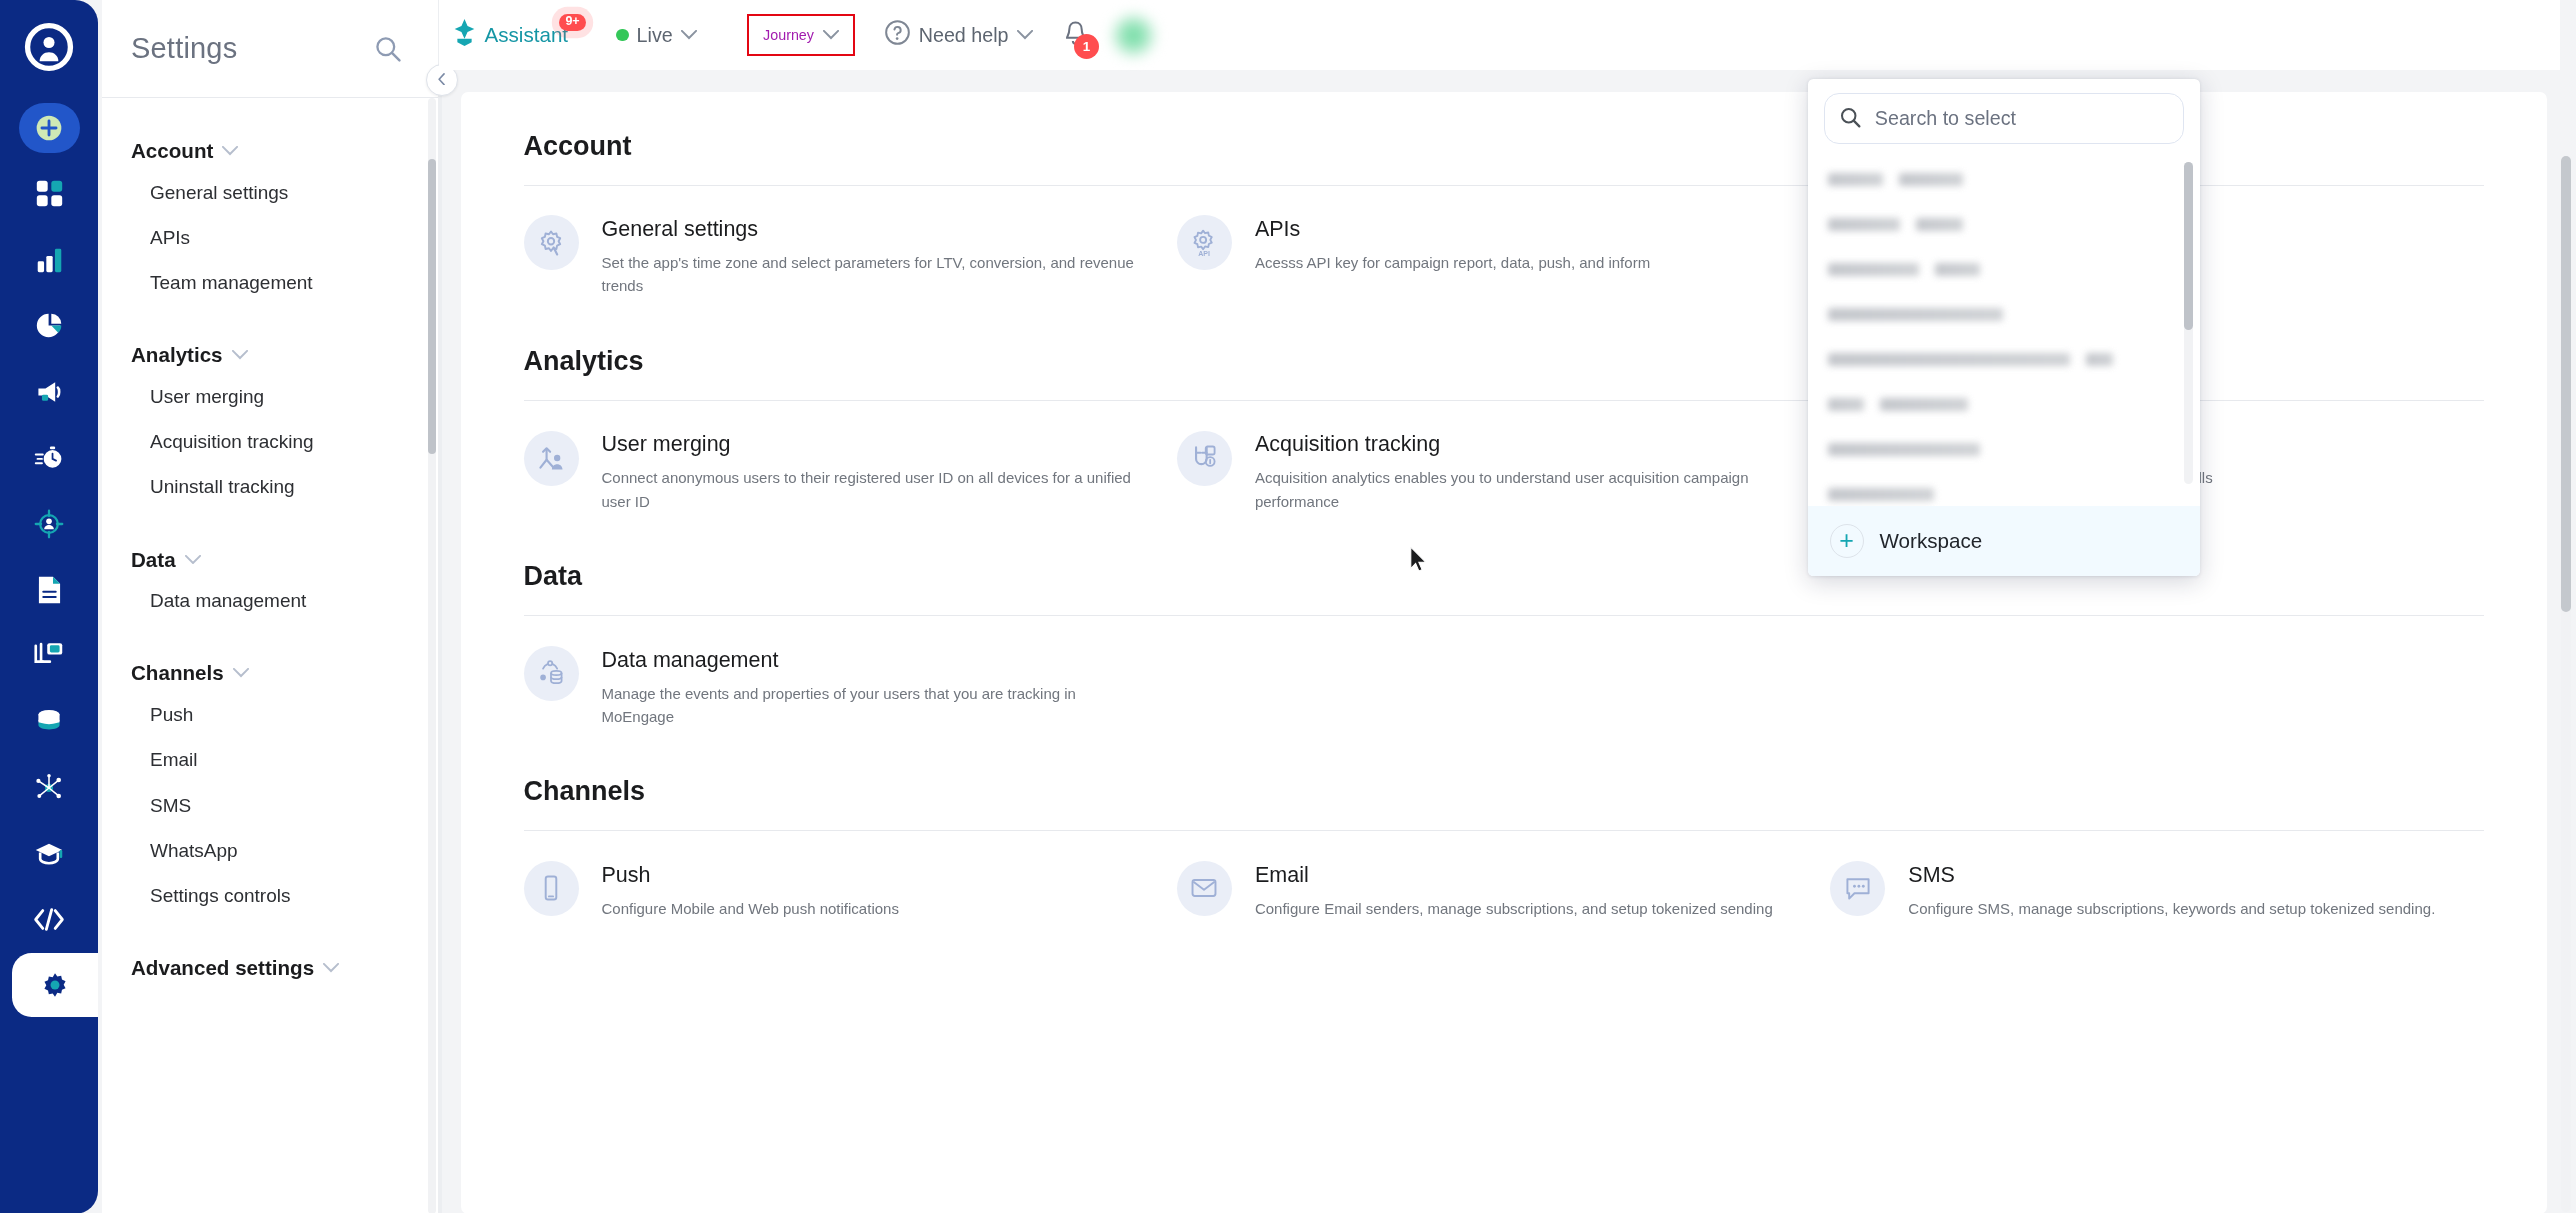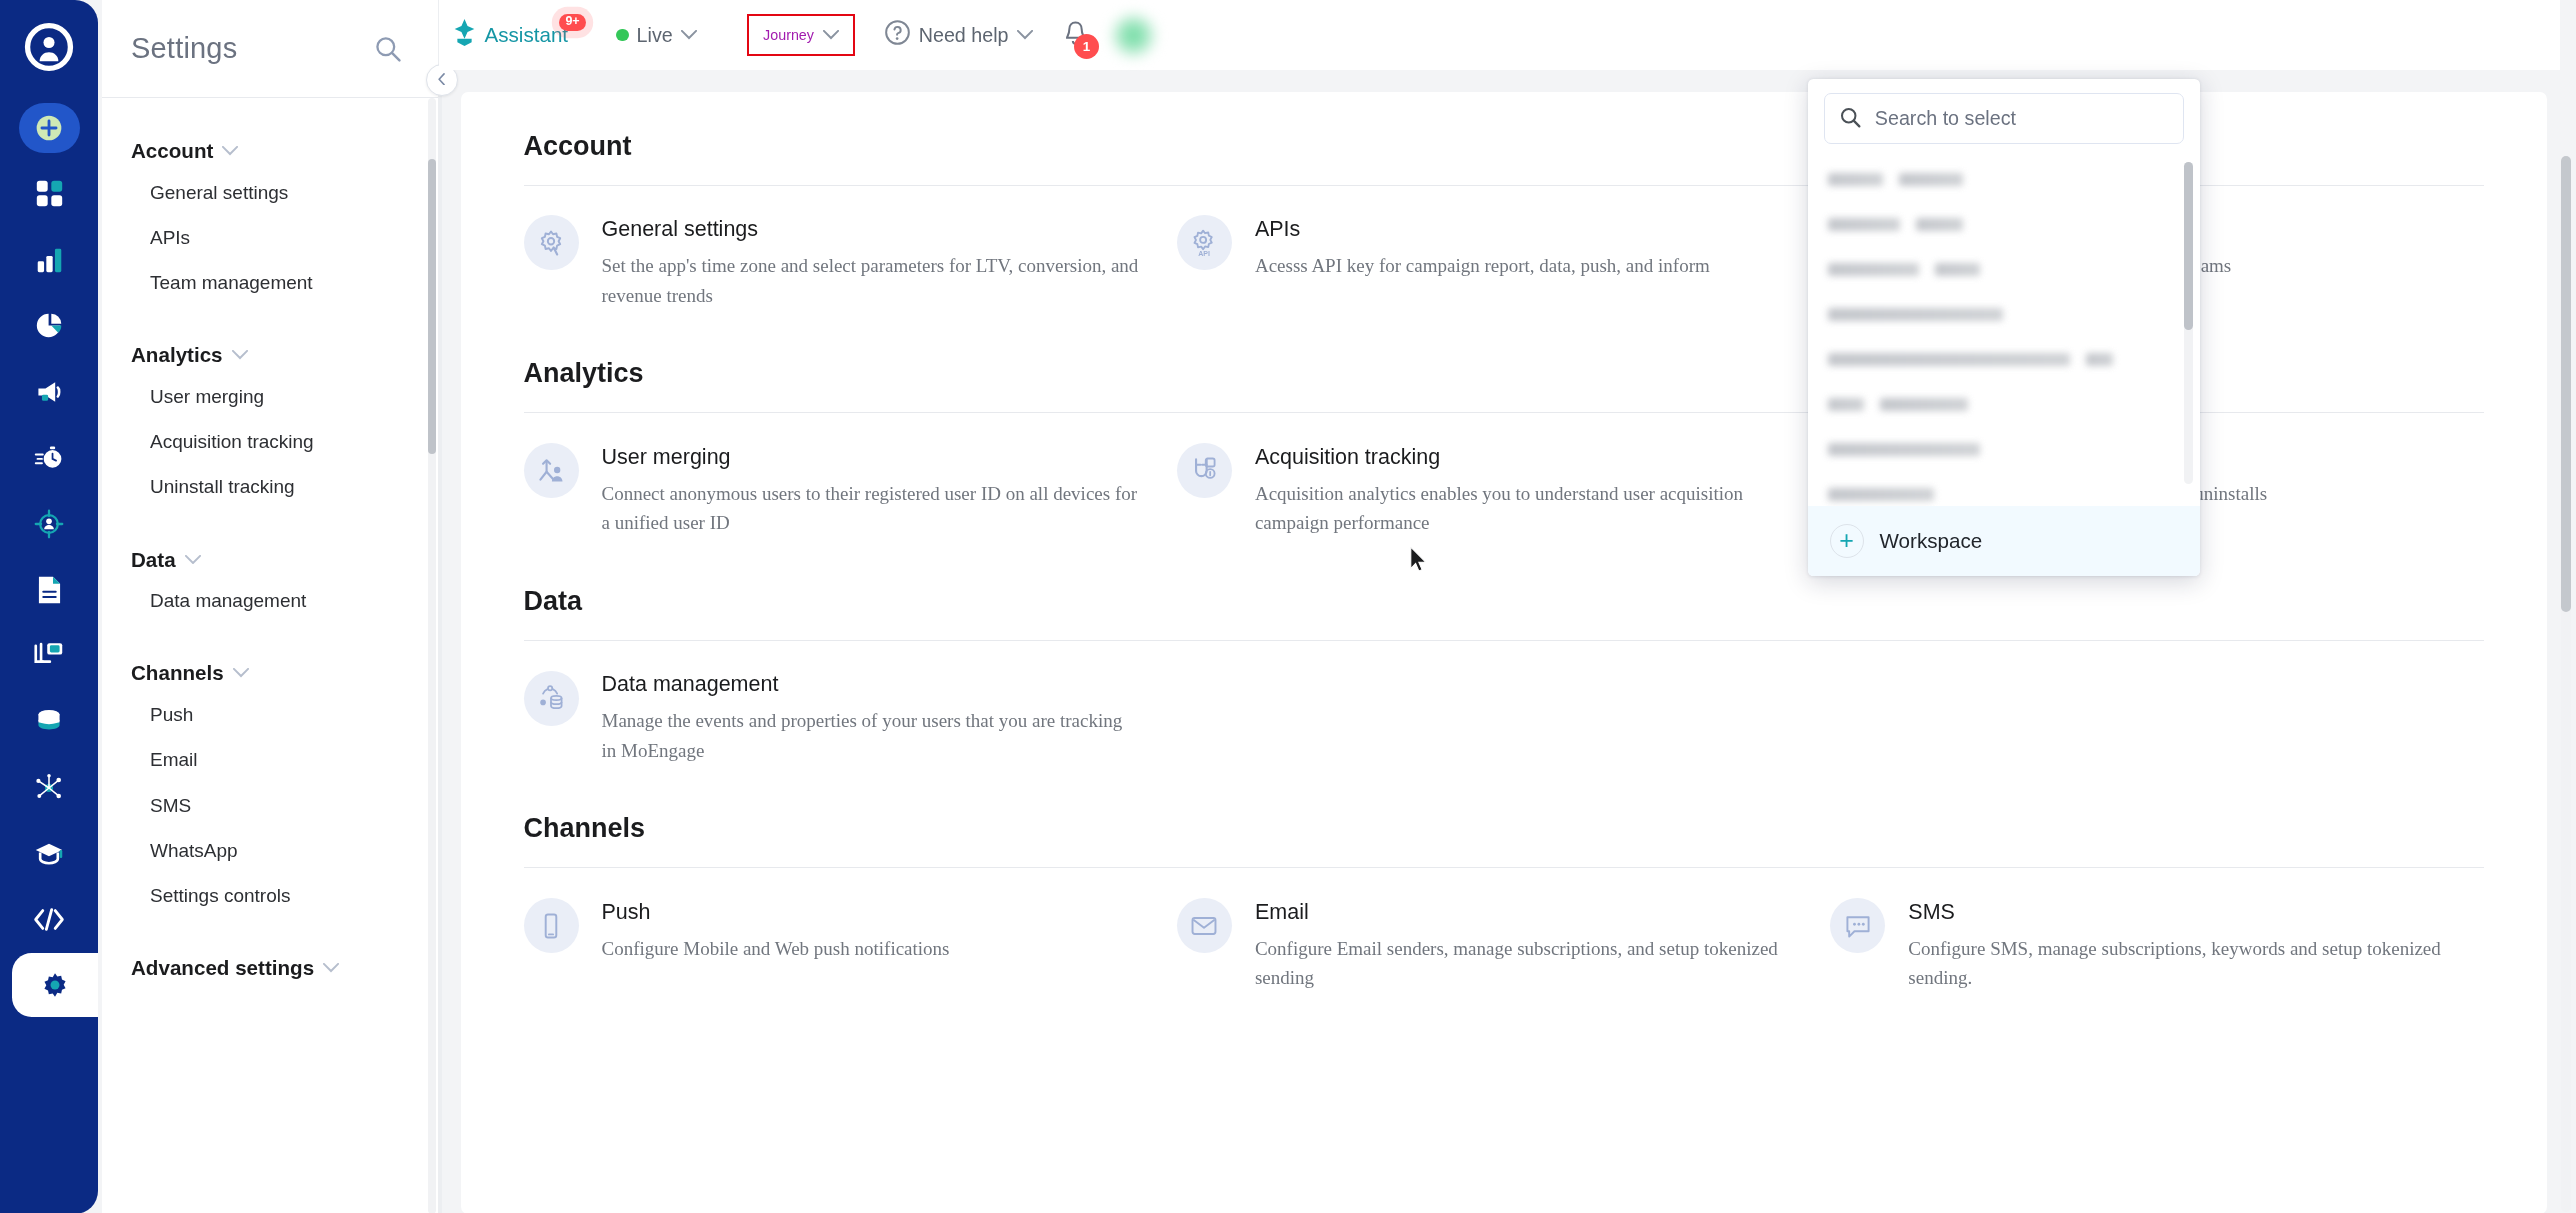--- a/index.html
+++ b/index.html
@@ -111,21 +111,21 @@
   
   .dropdown {
     position:absolute; left:1808px; top:79px; width:392px;
     background:#ffffff; border-radius:5.4px;
     box-shadow: 0 5.4px 25px rgba(20,30,60,.18), 0 0.9px 3.6px rgba(20,30,60,.10);
     z-index:60; overflow:hidden;
   }
   .dd-searchwrap { padding:14.3px 16px 12.5px 16px; }
   .dd-search {
     display:flex; align-items:center; gap:12.5px;
-    border:0.9px solid #dfe5f1; border-radius:7px; padding: 11.6px 14.3px;
+    border:0.9px solid #dfe5f1; border-radius:15px; padding: 11.6px 14.3px;
   }
   .dd-search input {
     border:none; outline:none; font-size:19.7px; color:#3c4149; width:100%;
     font-family:"Liberation Sans", sans-serif; background:transparent;
   }
   .dd-search input::placeholder { color:#6b7280; }
   .dd-list { position:relative; height:349px; overflow:hidden; }
   .dd-row { display:flex; align-items:center; height:45px; padding-left:19.7px; }
   .dd-redacted {
     height:13.4px; border-radius:2.7px;
@@ -157,21 +157,21 @@
   .sec-title { font-size:27px; font-weight:700; color:#1b1c1e; }
   .sec-rule { height:0.9px; background:#e7e9ed; margin: 23px 0 0 0; }
   .cards { display:flex; gap:0; margin-top:30px; }
   .card { width:33.33%; display:flex; gap:23px; padding-right:36px; cursor:pointer; }
   .card-ic {
     flex: 0 0 auto; width:55px;height:55px;border-radius:50%;
     background:#eaeef7; display:flex; align-items:center; justify-content:center;
   }
   .card-body { padding-top:1.8px; }
   .card-title { font-size:21.5px; color:#1b1c1e; margin-bottom:9px; }
-  .card-desc { font-size:19px; color:#71767e; line-height:1.55;font-family:Liberation Serif, serif; }
+  .card-desc { font-size:15px; color:#71767e; line-height:1.55; }
   .sec { margin-bottom:48px; }
 
   .main-scrollbar { position:absolute; right:5.4px; top:86px; width:9.8px; height:1056px; background:#f1f2f4; border-radius:6.3px; z-index:30;}
   .main-scrollbar .thumb { position:absolute; left:0; top:0; width:9.8px; height:456px; background:#c4c8cd; border-radius:6.3px; }
 
   .cursor { position:absolute; left:1409px; top:546px; z-index:70; pointer-events:none; }
 </style>
 </head>
 <body>
 

